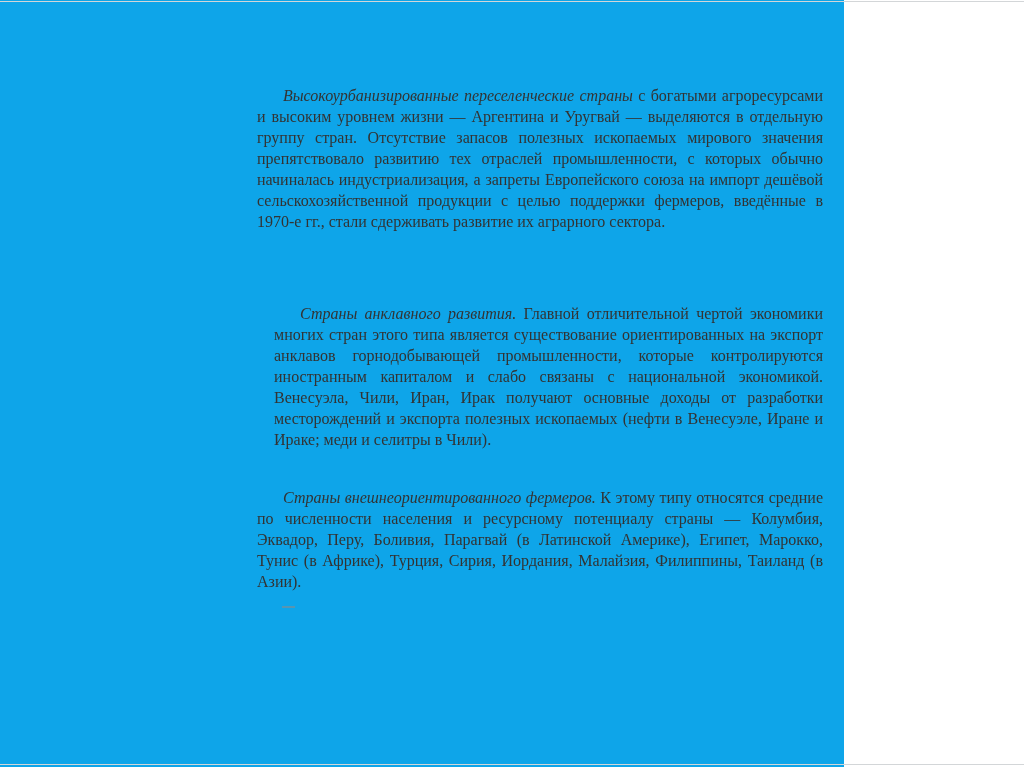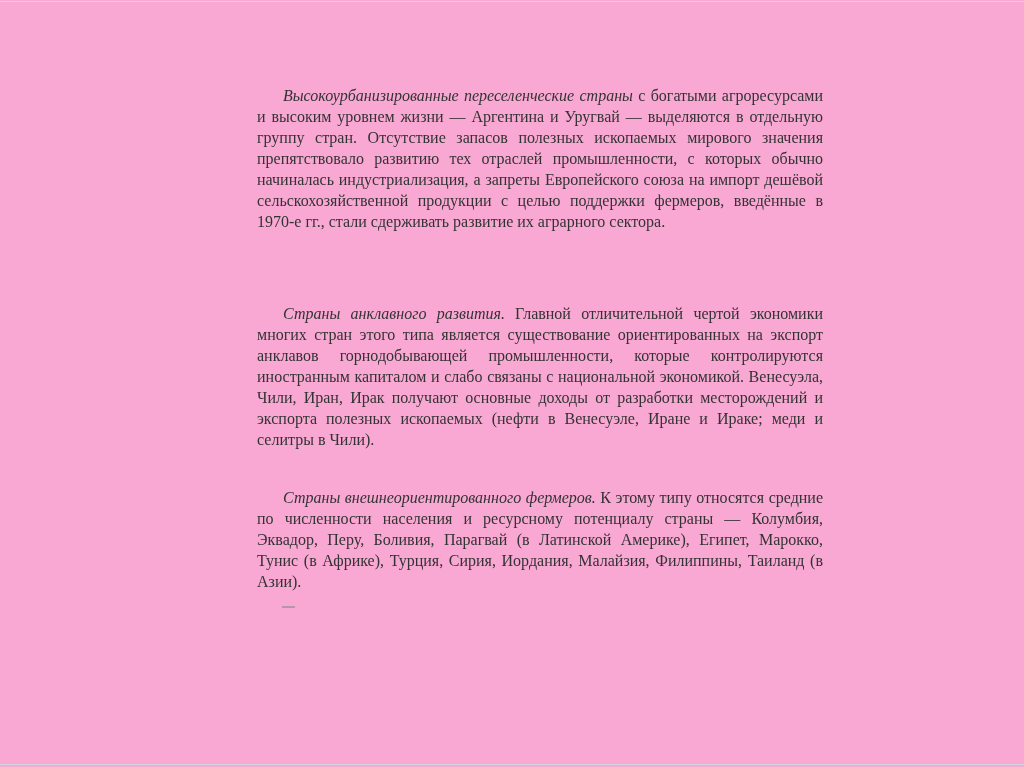--- a/index.html
+++ b/index.html
@@ -5,23 +5,23 @@
   html, body {
     margin: 0;
     padding: 0;
     width: 1024px;
     height: 767px;
     background: #ffffff;
     overflow: hidden;
   }
   .page {
     position: relative;
-    width: 1024px;
+    width: 844px;
     height: 767px;
-    background: #f9a8d4;
+    background: #0ea5e9;
     font-family: "Liberation Serif", "DejaVu Serif", serif;
   }
   .edge-line {
     position: absolute;
     left: 0;
     width: 1024px;
     height: 1px;
     background: #d3d6d8;
   }
   .edge-line.top { top: 1px; }
@@ -37,21 +37,21 @@
     text-align: justify;
   }
   .para {
     margin: 0;
     text-indent: 26px;
   }
   .para .lead {
     font-style: italic;
   }
   .para.p1 { margin-bottom: 71px; }
-  .para.p2 { margin-bottom: 37px; }
+  .para.p2 { margin-bottom: 37px; margin-left: 17px; }
   .para.p3 { margin-bottom: 0; }
   .stray-mark {
     position: absolute;
     left: 282px;
     top: 606px;
     width: 13px;
     height: 2px;
     background: #8a8a8a;
     opacity: 0.6;
   }

